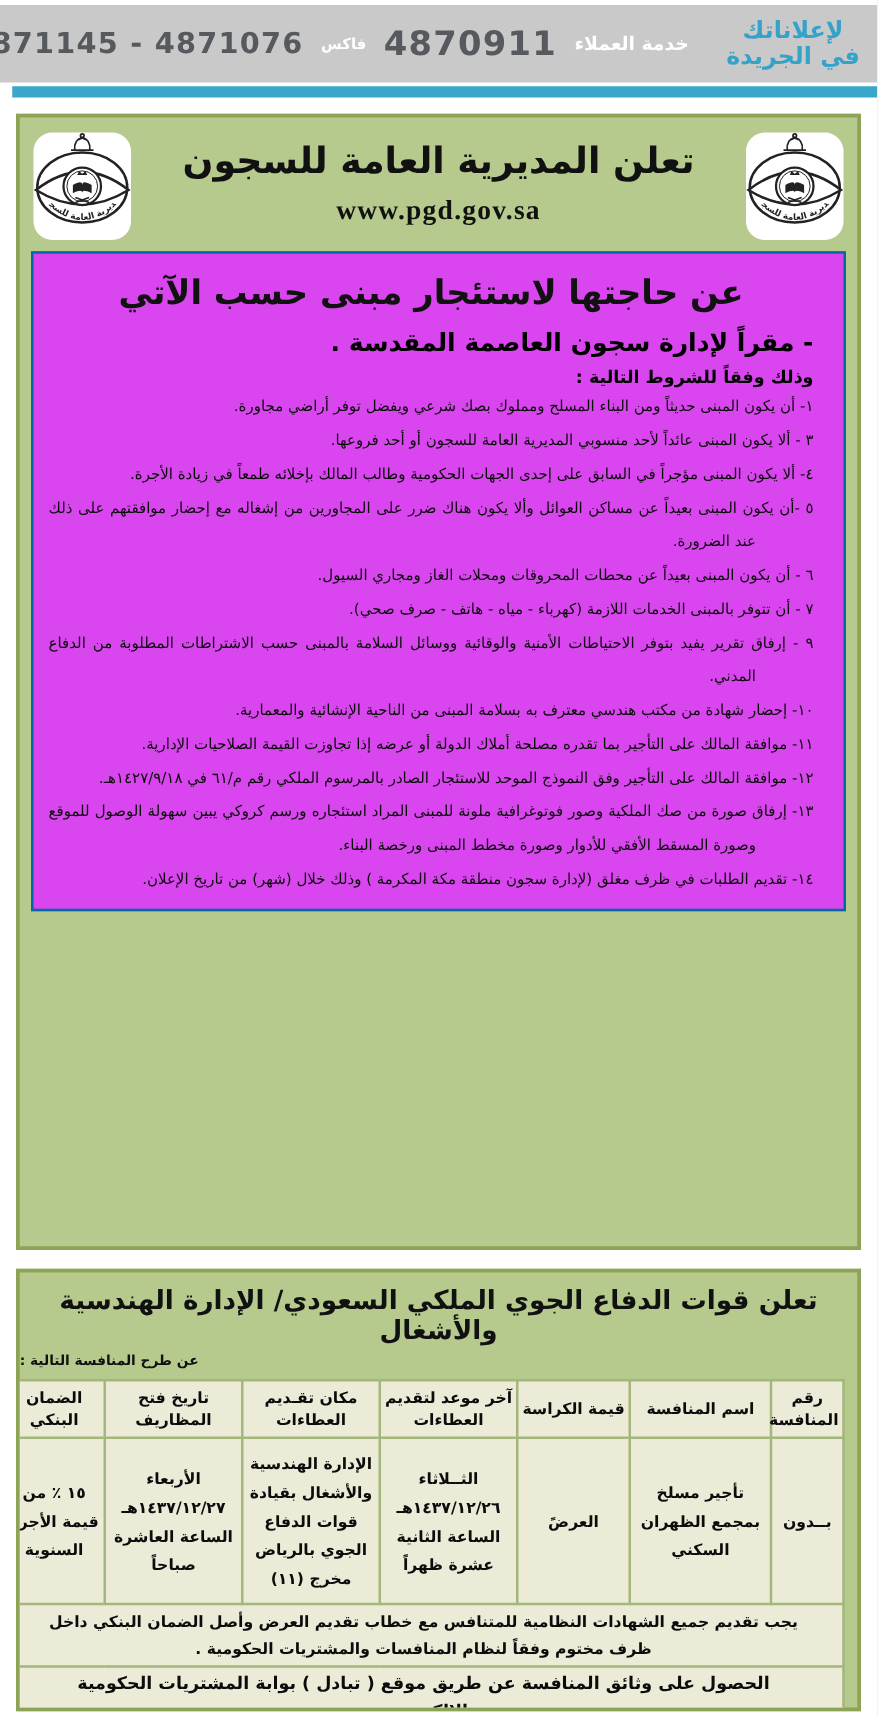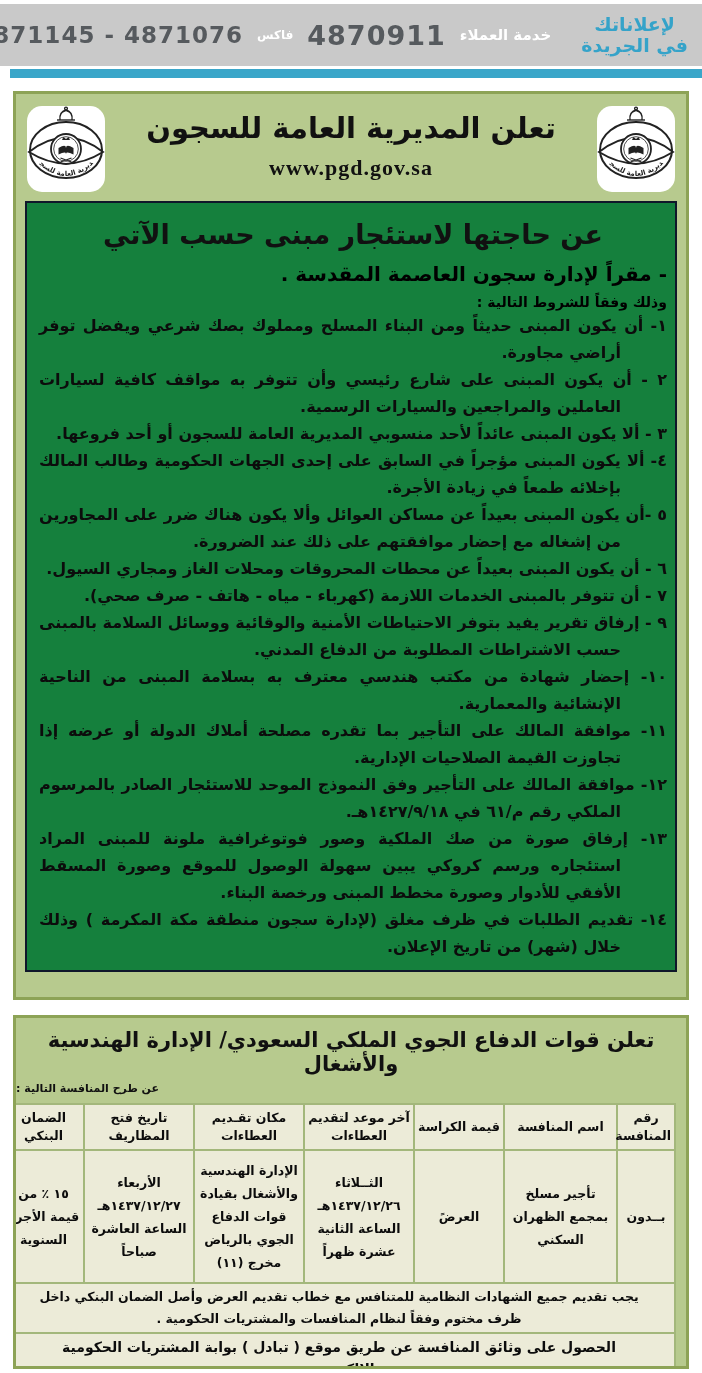--- a/index.html
+++ b/index.html
@@ -20,25 +20,25 @@
   .block { margin:13px 13px 0; background:#b7ca8e; border:3px solid #8da356; overflow:hidden; }
   .block1 { min-height:909px; }
   .block2 { height:354px; margin-top:15px; }
 
   .b1header { display:flex; align-items:flex-start; justify-content:space-between; padding:9px 10px 4px; }
   .b1center { flex:1; text-align:center; padding-top:8px; }
   .b1title { font-size:29px; font-weight:bold; color:#111; }
   .b1url { font-family:"Liberation Serif", serif; font-weight:bold; font-size:22px; color:#111; margin-top:10px; letter-spacing:1px; direction:ltr; }
   .logo { width:80px; height:92px; flex:0 0 auto; }
 
-  .b1body { margin:2px 9px 9px; background:#15803d; border:2px solid #0f172a; padding:10px 8px 10px 12px; }
+  .b1body { margin:2px 9px 9px; background:#d946ef; border:2px solid #0369a1; padding:10px 24px 10px 12px; }
   .headline { text-align:center; font-size:27px; font-weight:bold; color:#111; margin:6px 0 12px; }
   .subject { font-size:20px; font-weight:bold; margin-bottom:8px; }
   .intro { font-size:14px; font-weight:bold; margin-bottom:2px; }
-  .cond { font-size:16px; font-weight:bold; line-height:27px; text-align:justify; padding-right:46px; text-indent:-46px; color:#0c0c0c; }
+  .cond { font-size:12px; font-weight:normal; line-height:27px; text-align:justify; padding-right:46px; text-indent:-46px; color:#0c0c0c; }
 
   .b2title { text-align:center; font-size:21px; font-weight:bold; color:#111; padding:10px 8px 0; }
   .b2sub { text-align:left; font-size:11px; font-weight:bold; color:#111; margin:6px 0 8px; }
   table.comp { border-collapse:collapse; width:656px; margin:0 10px; table-layout:fixed; }
   table.comp th, table.comp td { border:2px solid #a3b77b; background:#ecebd8; text-align:center; vertical-align:middle; color:#0c0c0c; font-weight:bold; padding:2px 3px; }
   table.comp th { height:46px; font-size:12.5px; line-height:18px; }
   table.comp td.cell { height:133px; font-size:12.5px; line-height:23px; }
   td.noteRow { height:50px; font-size:12.5px; line-height:22px; padding:2px 30px !important; }
   td.noteRow2 { height:29px; font-size:14px; }
 </style>
@@ -104,21 +104,20 @@
         <path id="arcR" d="M13 61 Q40 85 67 61" fill="none"></path>
         <text font-size="7" font-weight="bold" fill="#222"><textPath href="#arcR" startOffset="50%" text-anchor="middle">المديرية العامة للسجون</textPath></text>
       </svg>
     </div>
 
     <div class="b1body">
       <div class="headline">عن حاجتها لاستئجار مبنى حسب الآتي</div>
       <div class="subject">- مقراً لإدارة سجون العاصمة المقدسة .</div>
       <div class="intro">وذلك وفقاً للشروط التالية :</div>
       <div class="cond">١- أن يكون المبنى حديثاً ومن البناء المسلح ومملوك بصك شرعي ويفضل توفر أراضي مجاورة.</div>
-      <div class="cond">٢ - أن يكون المبنى على شارع رئيسي وأن تتوفر به مواقف كافية لسيارات العاملين والمراجعين والسيارات الرسمية.</div>
       <div class="cond">٣ - ألا يكون المبنى عائداً لأحد منسوبي المديرية العامة للسجون أو أحد فروعها.</div>
       <div class="cond">٤- ألا يكون المبنى مؤجراً في السابق على إحدى الجهات الحكومية وطالب المالك بإخلائه طمعاً في زيادة الأجرة.</div>
       <div class="cond">٥ -أن يكون المبنى بعيداً عن مساكن العوائل وألا يكون هناك ضرر على المجاورين من إشغاله مع إحضار موافقتهم على ذلك عند الضرورة.</div>
       <div class="cond">٦ - أن يكون المبنى بعيداً عن محطات المحروقات ومحلات الغاز ومجاري السيول.</div>
       <div class="cond">٧ - أن تتوفر بالمبنى الخدمات اللازمة (كهرباء - مياه - هاتف - صرف صحي).</div>
       <div class="cond">٩ - إرفاق تقرير يفيد بتوفر الاحتياطات الأمنية والوقائية ووسائل السلامة بالمبنى حسب الاشتراطات المطلوبة من الدفاع المدني.</div>
       <div class="cond">١٠- إحضار شهادة من مكتب هندسي معترف به بسلامة المبنى من الناحية الإنشائية والمعمارية.</div>
       <div class="cond">١١- موافقة المالك على التأجير بما تقدره مصلحة أملاك الدولة أو عرضه إذا تجاوزت القيمة الصلاحيات الإدارية.</div>
       <div class="cond">١٢- موافقة المالك على التأجير وفق النموذج الموحد للاستئجار الصادر بالمرسوم الملكي رقم م/٦١ في ١٤٢٧/٩/١٨هـ.</div>
       <div class="cond">١٣- إرفاق صورة من صك الملكية وصور فوتوغرافية ملونة للمبنى المراد استئجاره ورسم كروكي يبين سهولة الوصول للموقع وصورة المسقط الأفقي للأدوار وصورة مخطط المبنى ورخصة البناء.</div>

